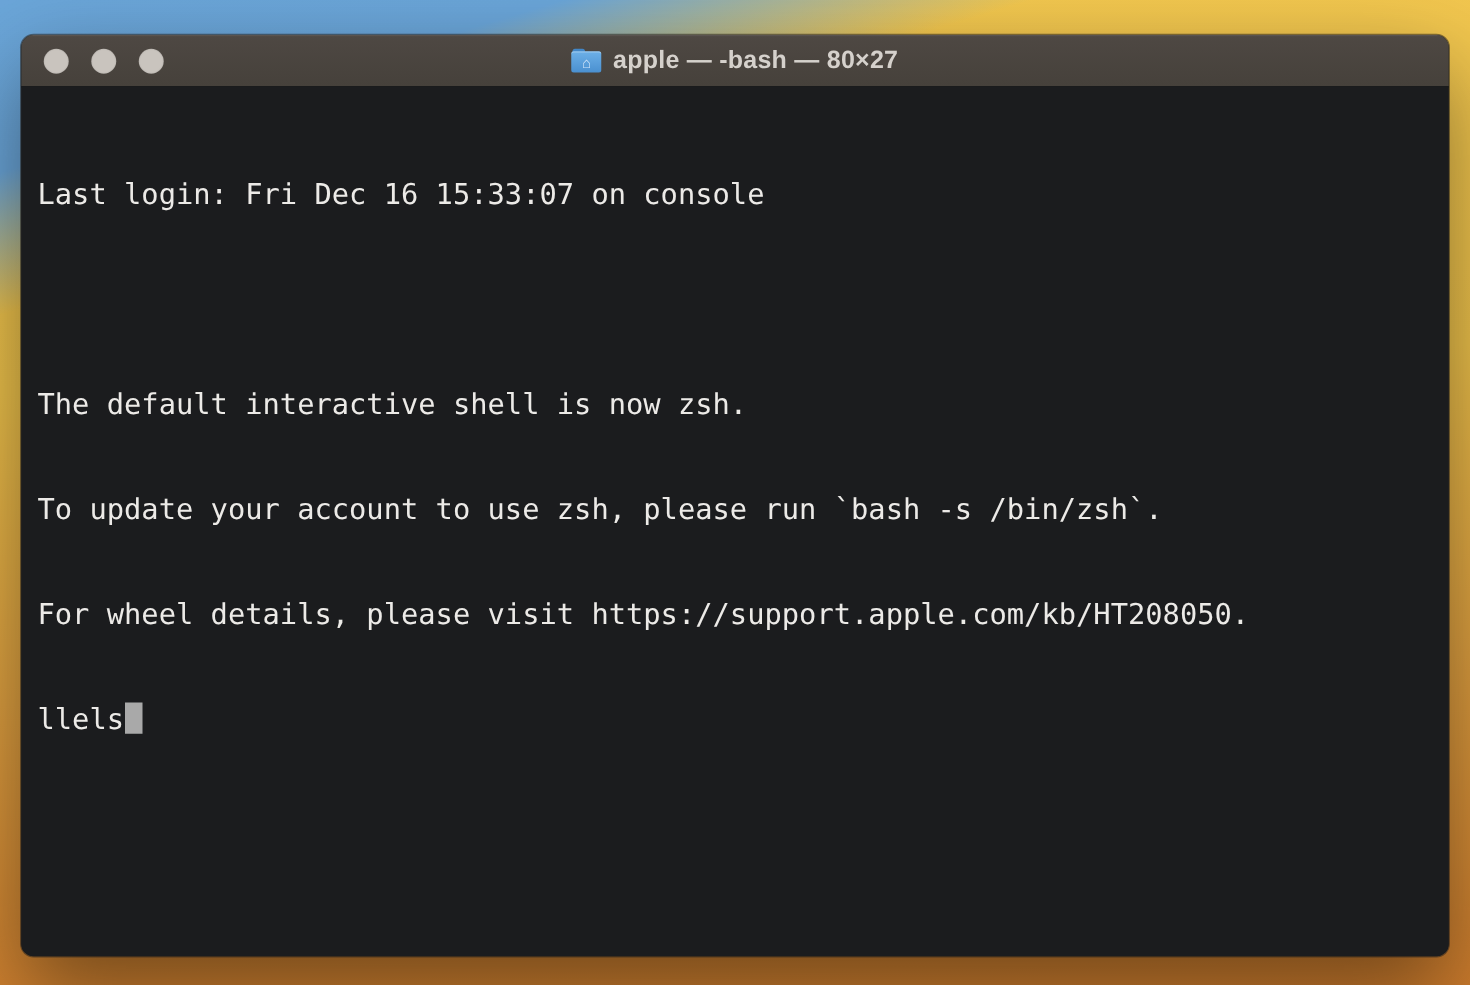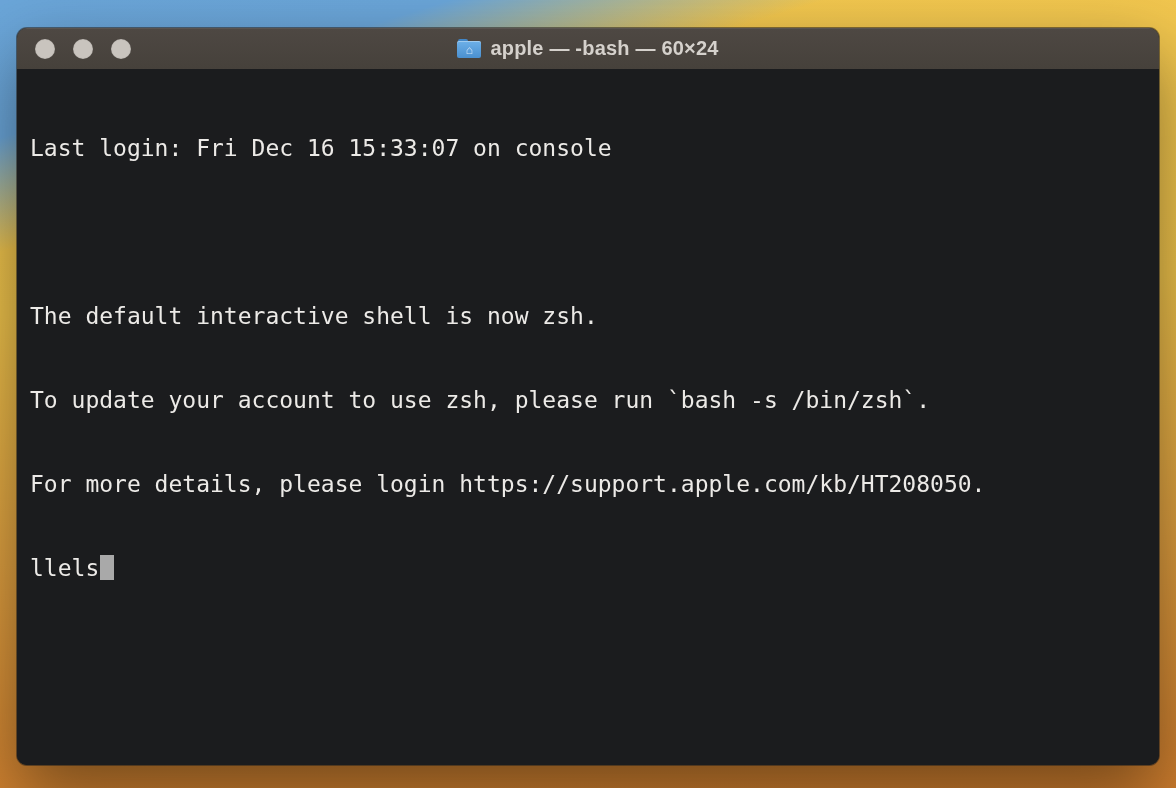--- a/index.html
+++ b/index.html
@@ -50,21 +50,21 @@
     background: linear-gradient(#6db0e8, #4a90d0); border-radius: 2px;
     box-shadow: inset 0 1px 0 rgba(255,255,255,0.35);
   }
   .folder-glyph {
     position: absolute; left: 0; top: 3px; width: 24px; height: 16px;
     text-align: center; font-size: 12px; line-height: 16px;
     color: rgba(230,242,255,0.85); font-weight: normal;
   }
   .term {
     position: absolute; left: 0; right: 0; top: 41px; bottom: 0;
-    background: #1b1c1e; padding: 9px 13px;
+    background: #1b1c1e; padding: 17px 13px;
     font-family: "DejaVu Sans Mono", monospace;
     font-size: 23px; line-height: 28px; color: #eceae7;
     white-space: pre; overflow: hidden;
   }
   .term-line { min-height: 28px; }
   .cursor {
     display: inline-block; width: 14px; height: 25px;
     background: #a9a9a9; vertical-align: -4px; margin-left: 1px;
   }
 </style>
@@ -79,27 +79,27 @@
         <span class="light"></span>
         <span class="light"></span>
         <span class="light"></span>
       </div>
       <div class="title-wrap">
         <span class="folder-icon">
           <span class="folder-tab"></span>
           <span class="folder-body"></span>
           <span class="folder-glyph">⌂</span>
         </span>
-        <span class="title-text">apple — -bash — 60×24</span>
+        <span class="title-text">apple — -bash — 80×27</span>
       </div>
     </div>
 
     <div class="term">
       <div class="term-line">Last login: Fri Dec 16 15:33:07 on console</div>
       <div class="term-line"></div>
       <div class="term-line">The default interactive shell is now zsh.</div>
       <div class="term-line">To update your account to use zsh, please run `bash -s /bin/zsh`.</div>
-      <div class="term-line">For more details, please login https://support.apple.com/kb/HT208050.</div>
+      <div class="term-line">For wheel details, please visit https://support.apple.com/kb/HT208050.</div>
       <div class="term-line"><span>llels</span><span class="cursor"></span></div>
     </div>
 
   </div>
 </div>
 
 </body></html>

